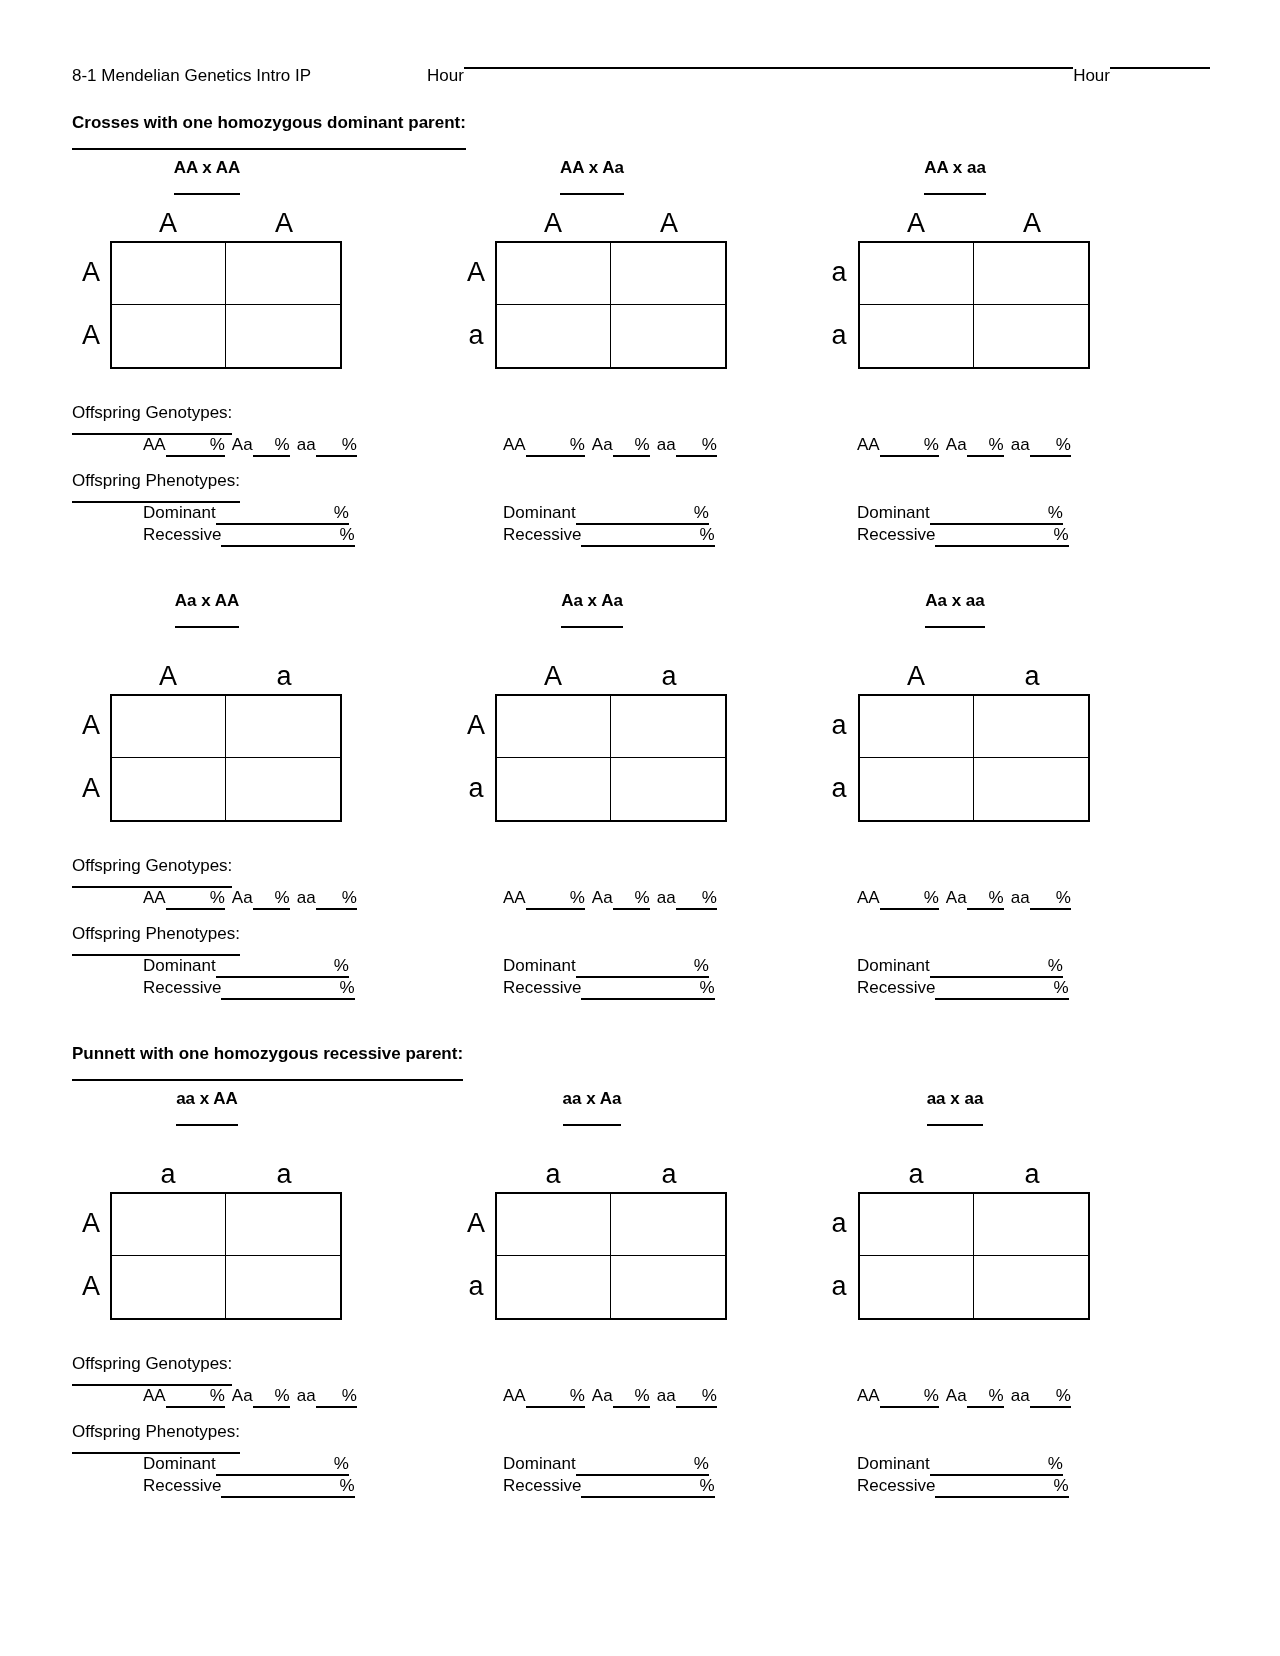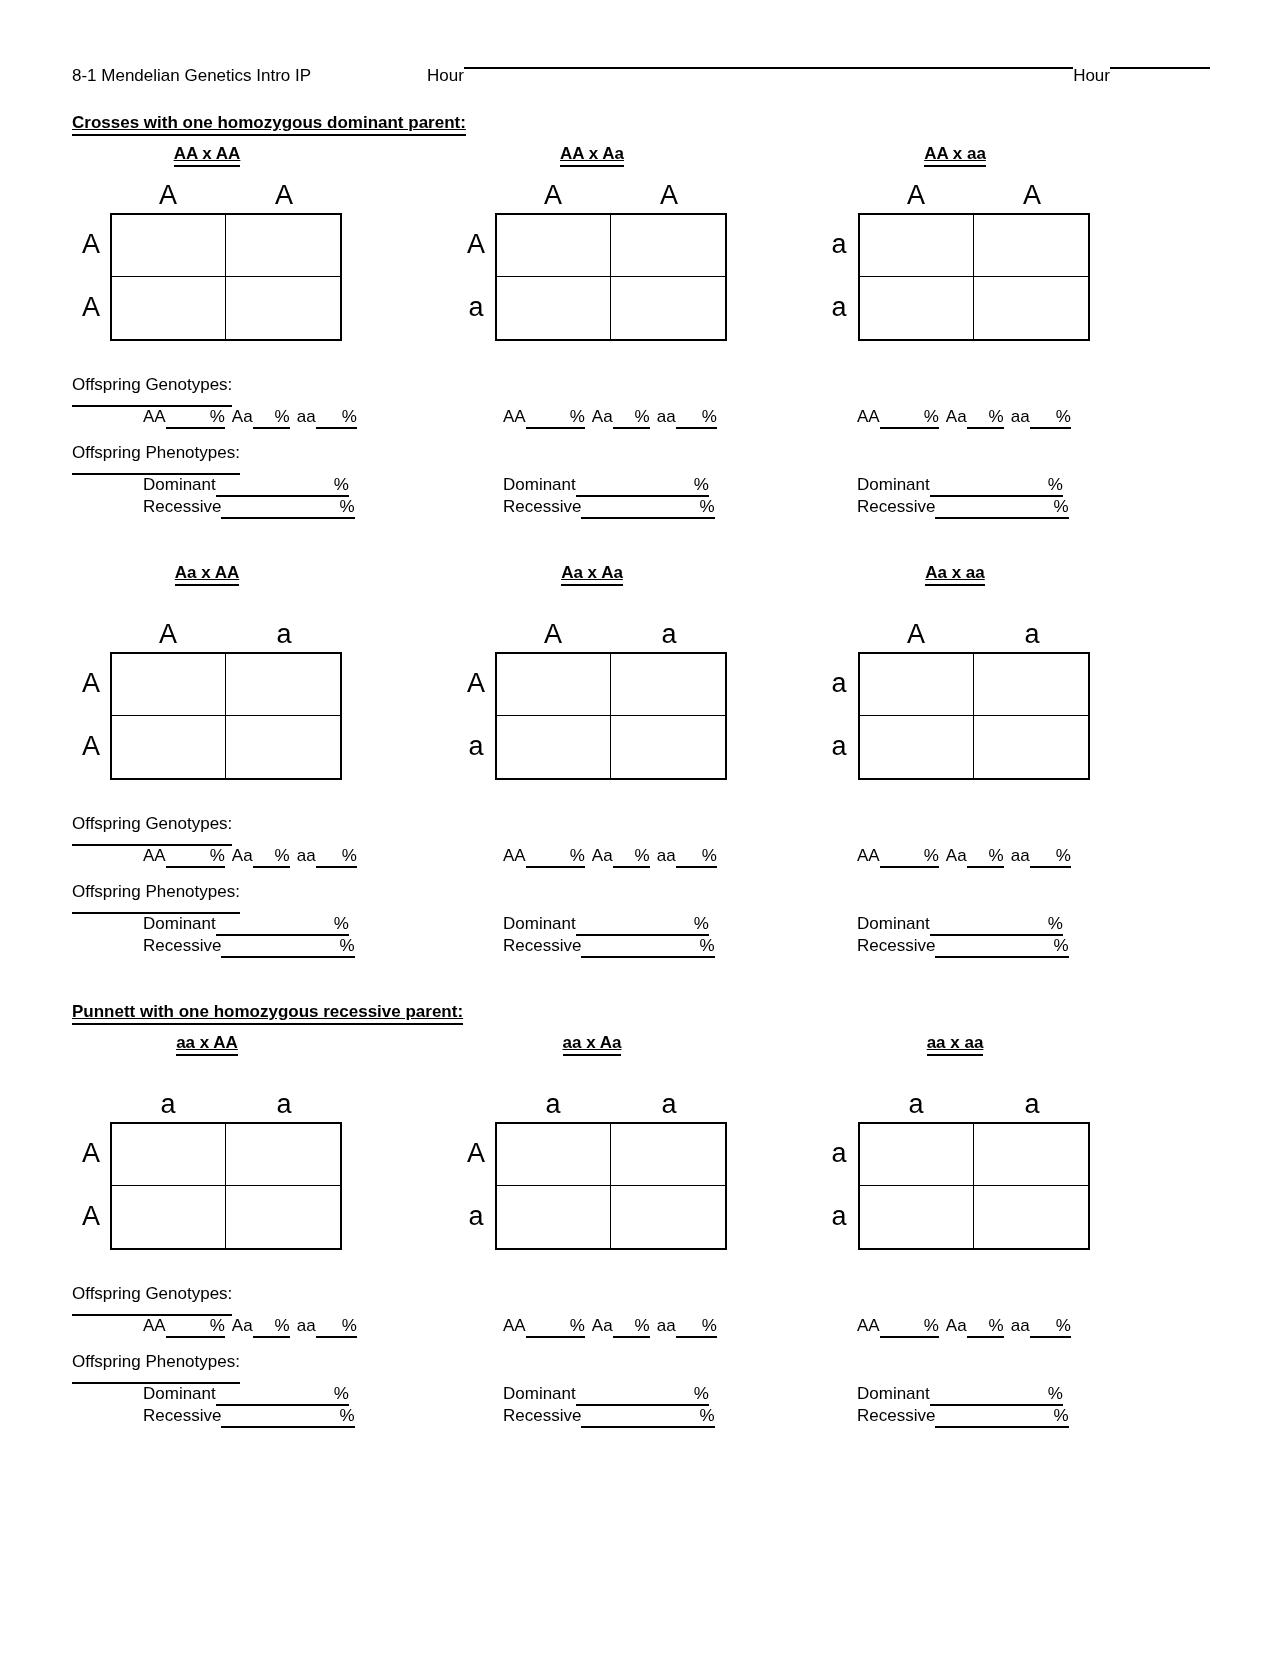--- a/index.html
+++ b/index.html
@@ -17,21 +17,21 @@
   .lbl { flex: 0 0 auto; }
   .fill-line { border-bottom: 2px solid #000; height: 1px; margin-bottom: 3px; }
   .name-line { flex: 1 1 auto; }
   .hour-line { flex: 0 0 100px; }
 
   .instructions { margin-top: 27px; }
 
   
   .section { margin-top: 27px; }
   .section + .section { margin-top: 44px; }
-  .bold-u { font-weight: bold; border-bottom: 2px solid #000; padding-bottom: 1px; display: inline-block; text-decoration: underline; }
+  .bold-u { font-weight: bold; border-bottom: 2px solid #000; padding-bottom: 15px; display: inline-block; }
   .reg-u  { border-bottom: 2px solid #000; padding-bottom: 10px; display: inline-block; }
 
   .crosses { display: grid; grid-template-columns: 385px 363px 1fr; margin-top: 8px; }
   .title-wrap { width: 270px; text-align: center; margin-bottom: 10px; }
   .section.roomy .title-wrap { margin-bottom: 30px; }
 
   .punnett { display: flex; flex-direction: column; }
   .prow-top { display: flex; }
   .spacer { width: 38px; }
   .tl { width: 116px; text-align: center; font-size: 27px; height: 36px; line-height: 36px; }

